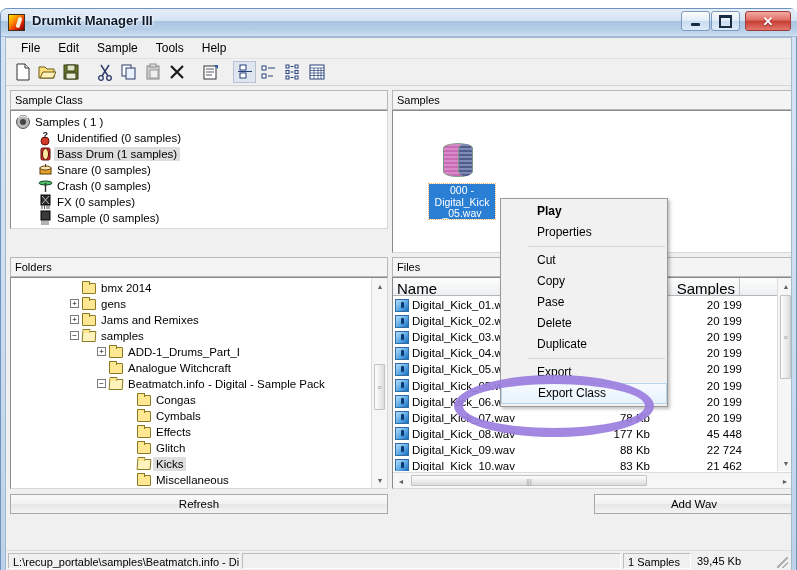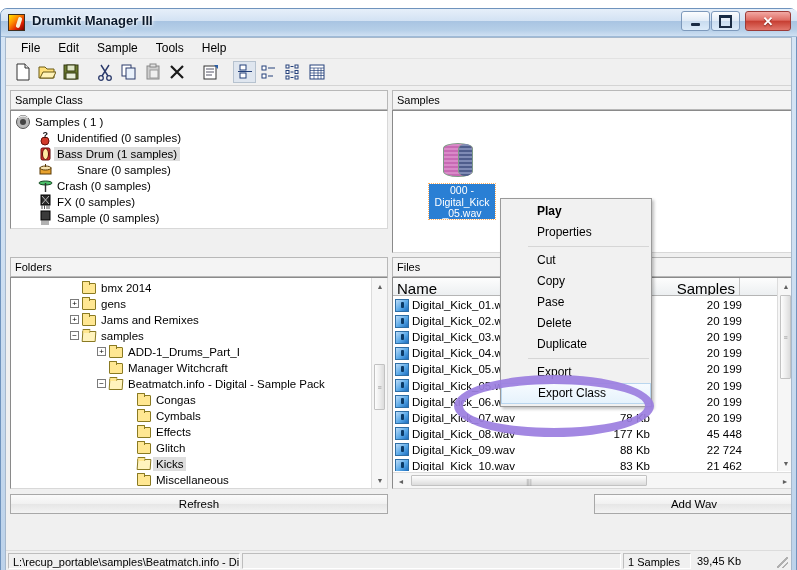--- a/index.html
+++ b/index.html
@@ -211,21 +211,21 @@
     content: ""; position: absolute; left: 5px; top: 2px;
     width: 3px; height: 6px; background: #0c3a66; border-radius: 1px;
   }
   .c-name { flex: 0 0 155px; overflow: hidden; }
   .c-size { flex: 0 0 92px; text-align: right; padding-right: 9px; }
   .c-samp { flex: 0 0 92px; text-align: right; padding-right: 9px; }
 
   
   #ctxmenu {
     position: absolute;
-    left: 494px; top: 160px; width: 152px;
+    left: 494px; top: 160px; width: 168px;
     background: #f1f1f1;
     border: 1px solid #9a9a9a;
     box-shadow: 2px 2px 3px rgba(0,0,0,0.25);
     padding: 2px 0;
     z-index: 40;
   }
   #ctxmenu .gutter {
     position: absolute; left: 0; top: 0; bottom: 0; width: 27px;
     background: #f1f1f1;
   }
@@ -504,21 +504,21 @@
         <div class="tree-row" style="padding-left:22px;">
           <div class="ticon">
             <svg width="17" height="16" viewBox="0 0 17 16">
               <rect x="4" y="2" width="9" height="12" rx="1.5" fill="#d8302a" stroke="#5e0b08"></rect>
               <ellipse cx="8.5" cy="8" rx="3" ry="5.5" fill="#ffe9a0" stroke="#5e0b08"></ellipse>
             </svg>
           </div>
           <span class="tree-label sel">Bass Drum (1 samples)</span>
         </div>
 
-        <div class="tree-row" style="padding-left:22px;gap:20px;">
+        <div class="tree-row" style="padding-left:22px;">
           <div class="ticon">
             <svg width="17" height="16" viewBox="0 0 17 16">
               <rect x="3" y="6" width="11" height="6" fill="#e8a22e" stroke="#5a3b06"></rect>
               <ellipse cx="8.5" cy="6" rx="5.5" ry="2" fill="#f6e3b0" stroke="#5a3b06"></ellipse>
               <path d="M8.5 2 v3" stroke="#5a3b06"></path>
             </svg>
           </div>
           <span class="tree-label">Snare (0 samples)</span>
         </div>
 
@@ -604,21 +604,21 @@
           <div class="expander" style="left:84px; top:3px;">+</div>
           <div class="ticon">
               <div class="folder"></div>
             </div>
           <span class="tree-label">ADD-1_Drums_Part_I</span>
         </div>
         <div class="tree-row" style="padding-left:95px;">
           <div class="ticon">
               <div class="folder"></div>
             </div>
-          <span class="tree-label">Manager Witchcraft</span>
+          <span class="tree-label">Analogue Witchcraft</span>
         </div>
         <div class="tree-row" style="padding-left:95px;">
           <div class="expander" style="left:84px; top:3px;">−</div>
           <div class="ticon">
               <div class="folder open"></div>
             </div>
           <span class="tree-label">Beatmatch.info - Digital - Sample Pack</span>
         </div>
         <div class="tree-row" style="padding-left:123px;">
           <div class="ticon">

